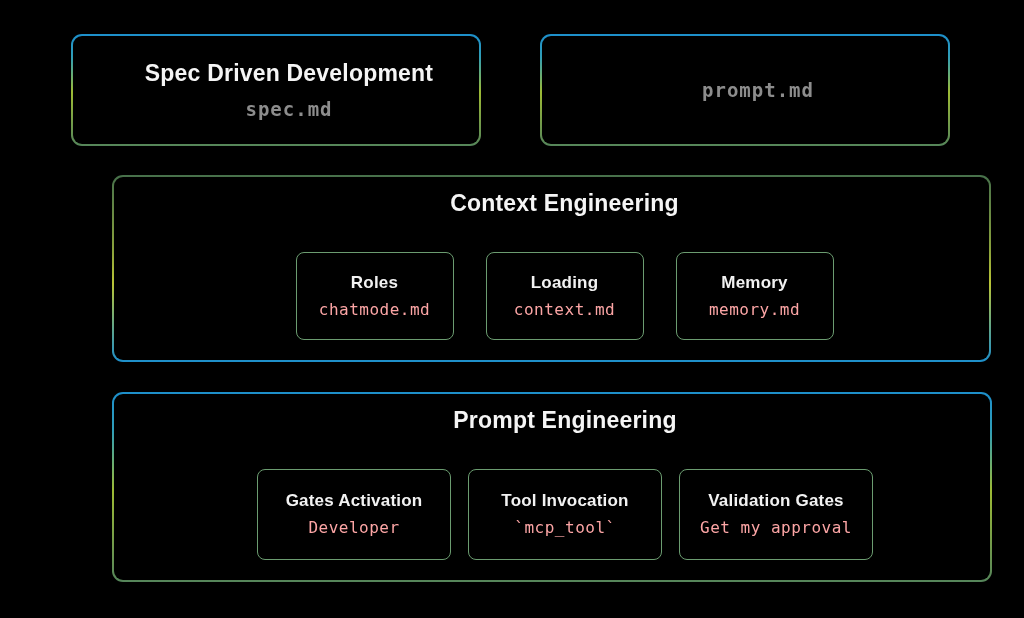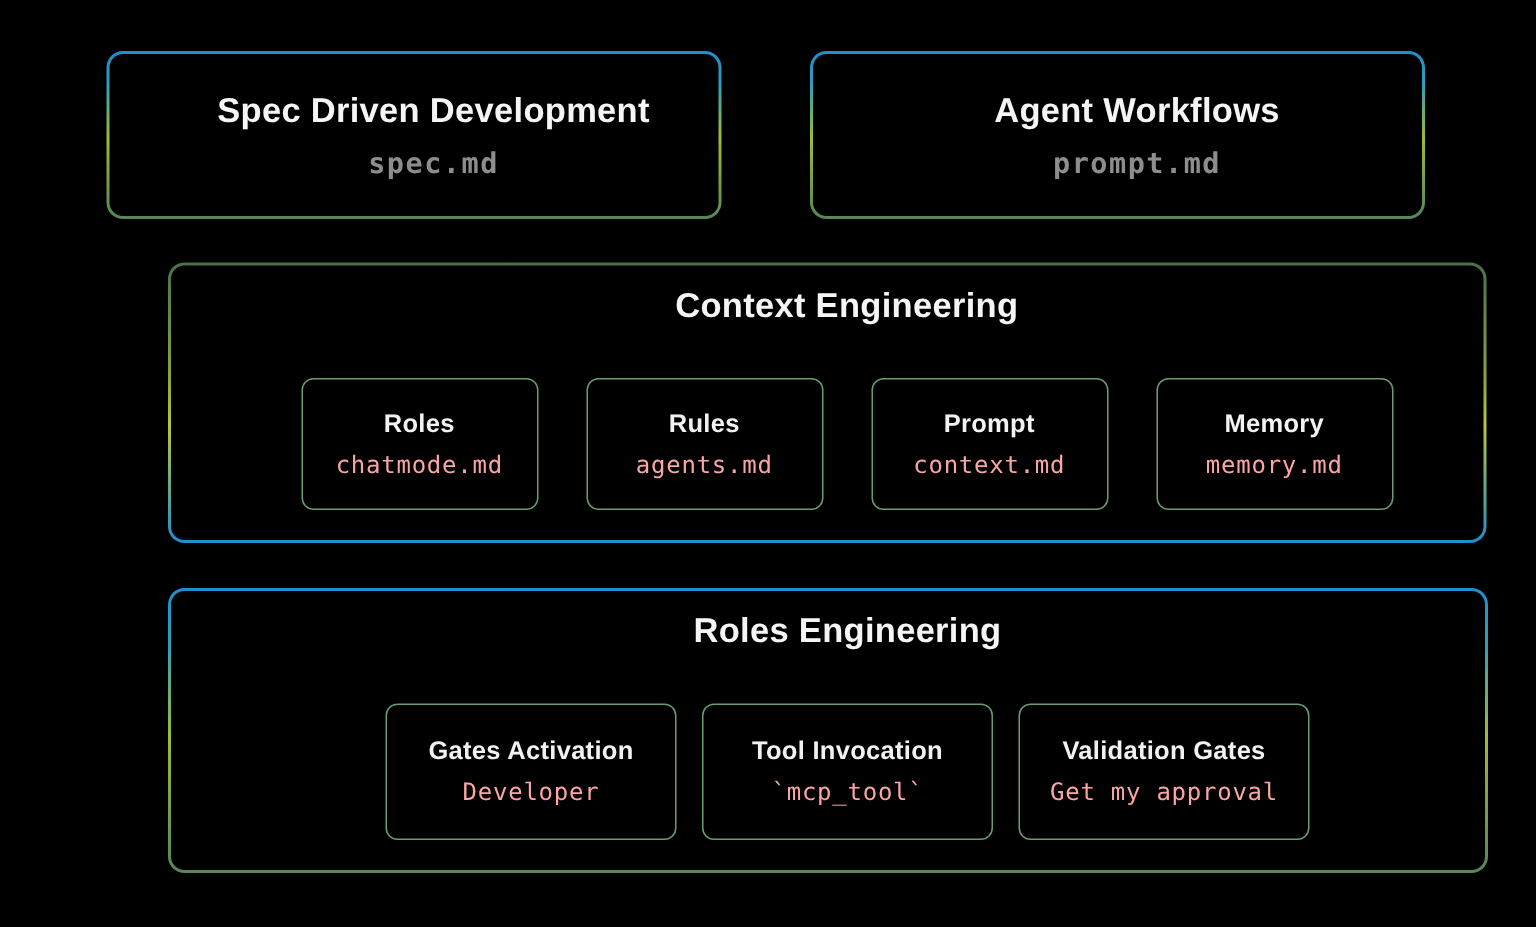--- a/index.html
+++ b/index.html
@@ -131,59 +131,54 @@
 
     <div class="gcard grad-blue-green top-card">
       <div class="gcard-inner">
         <div class="card-title">Spec Driven Development</div>
         <div class="card-code">spec.md</div>
       </div>
     </div>
 
     <div class="gcard grad-blue-green top-card">
       <div class="gcard-inner">
-        <div class="card-title">Agent Workflows</div>
         <div class="card-code">prompt.md</div>
       </div>
     </div>
 
   </div>
 
   <div class="gcard grad-green-blue section section-context">
     <div class="gcard-inner">
       <div class="section-title">Context Engineering</div>
       <div class="mini-row">
 
         <div class="mini-card">
           <div class="mini-title">Roles</div>
           <div class="mini-code">chatmode.md</div>
         </div>
 
-        <div class="mini-card">
-          <div class="mini-title">Rules</div>
-          <div class="mini-code">agents.md</div>
-        </div>
 
         <div class="mini-card">
-          <div class="mini-title">Prompt</div>
+          <div class="mini-title">Loading</div>
           <div class="mini-code">context.md</div>
         </div>
 
         <div class="mini-card">
           <div class="mini-title">Memory</div>
           <div class="mini-code">memory.md</div>
         </div>
 
       </div>
     </div>
   </div>
 
   <div class="gcard grad-blue-green section section-prompt">
     <div class="gcard-inner">
-      <div class="section-title">Roles Engineering</div>
+      <div class="section-title">Prompt Engineering</div>
       <div class="mini-row">
 
         <div class="mini-card">
           <div class="mini-title">Gates Activation</div>
           <div class="mini-code">Developer</div>
         </div>
 
 
         <div class="mini-card">
           <div class="mini-title">Tool Invocation</div>

